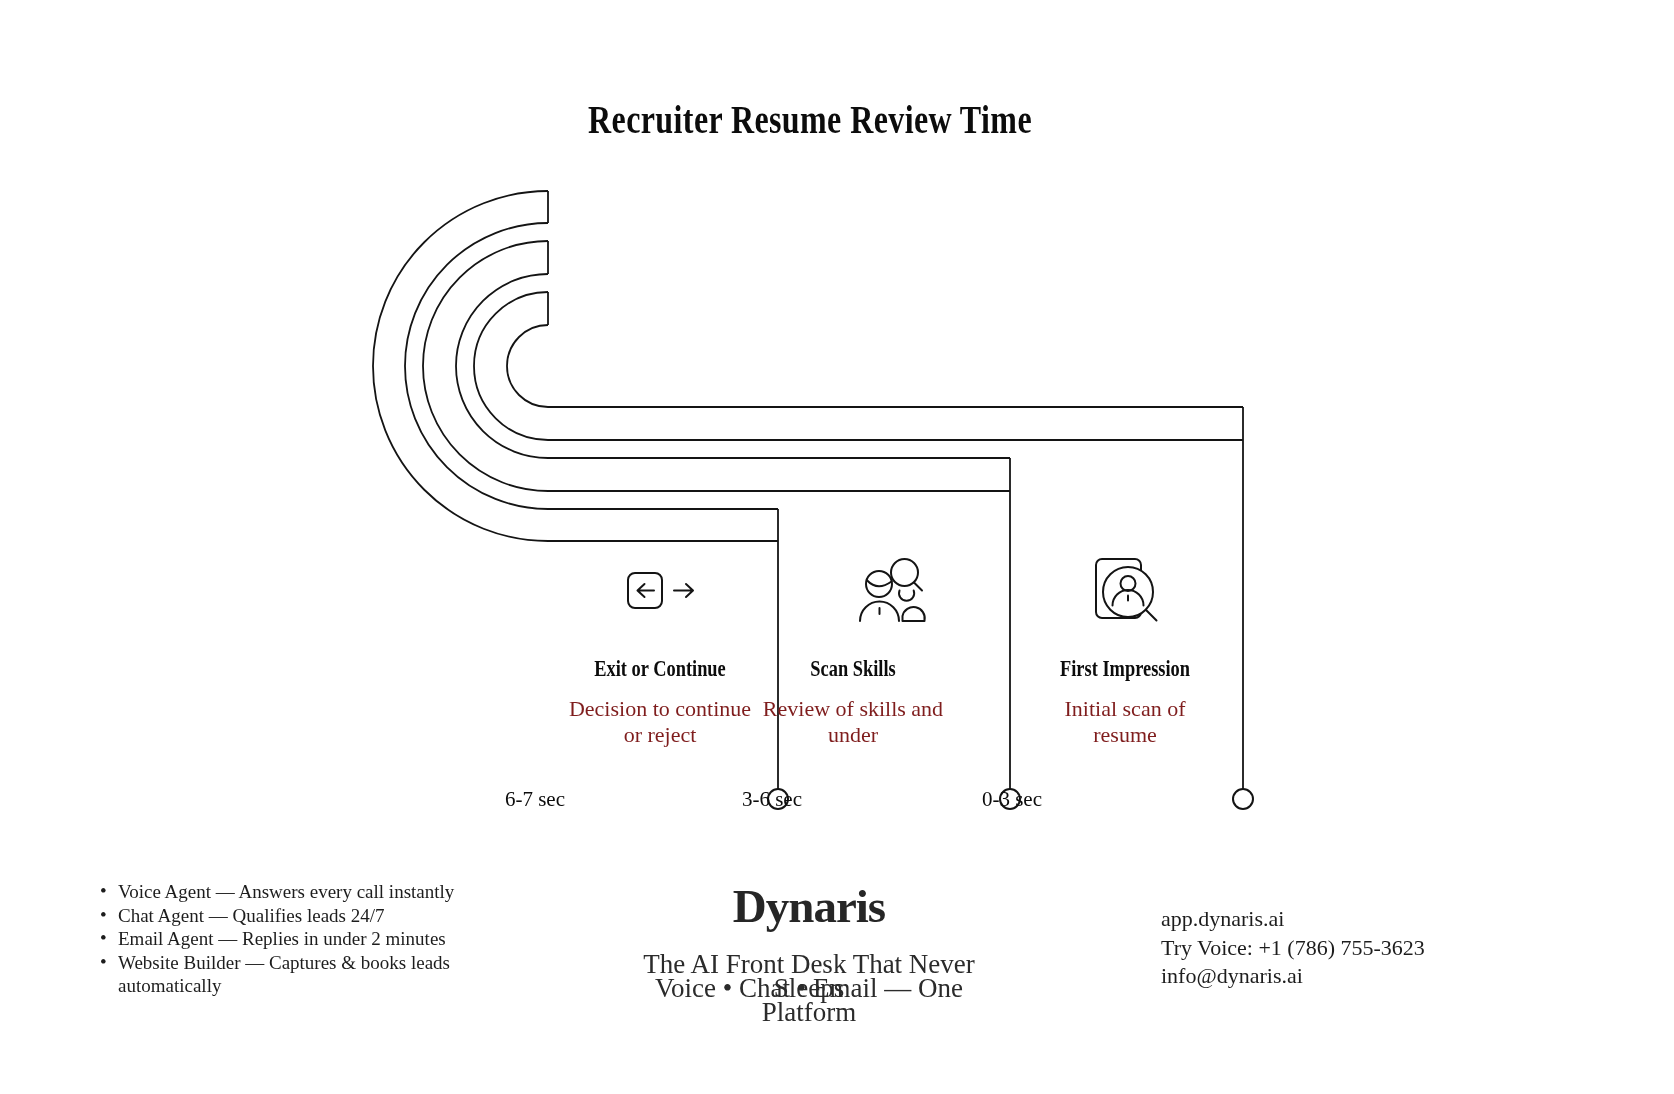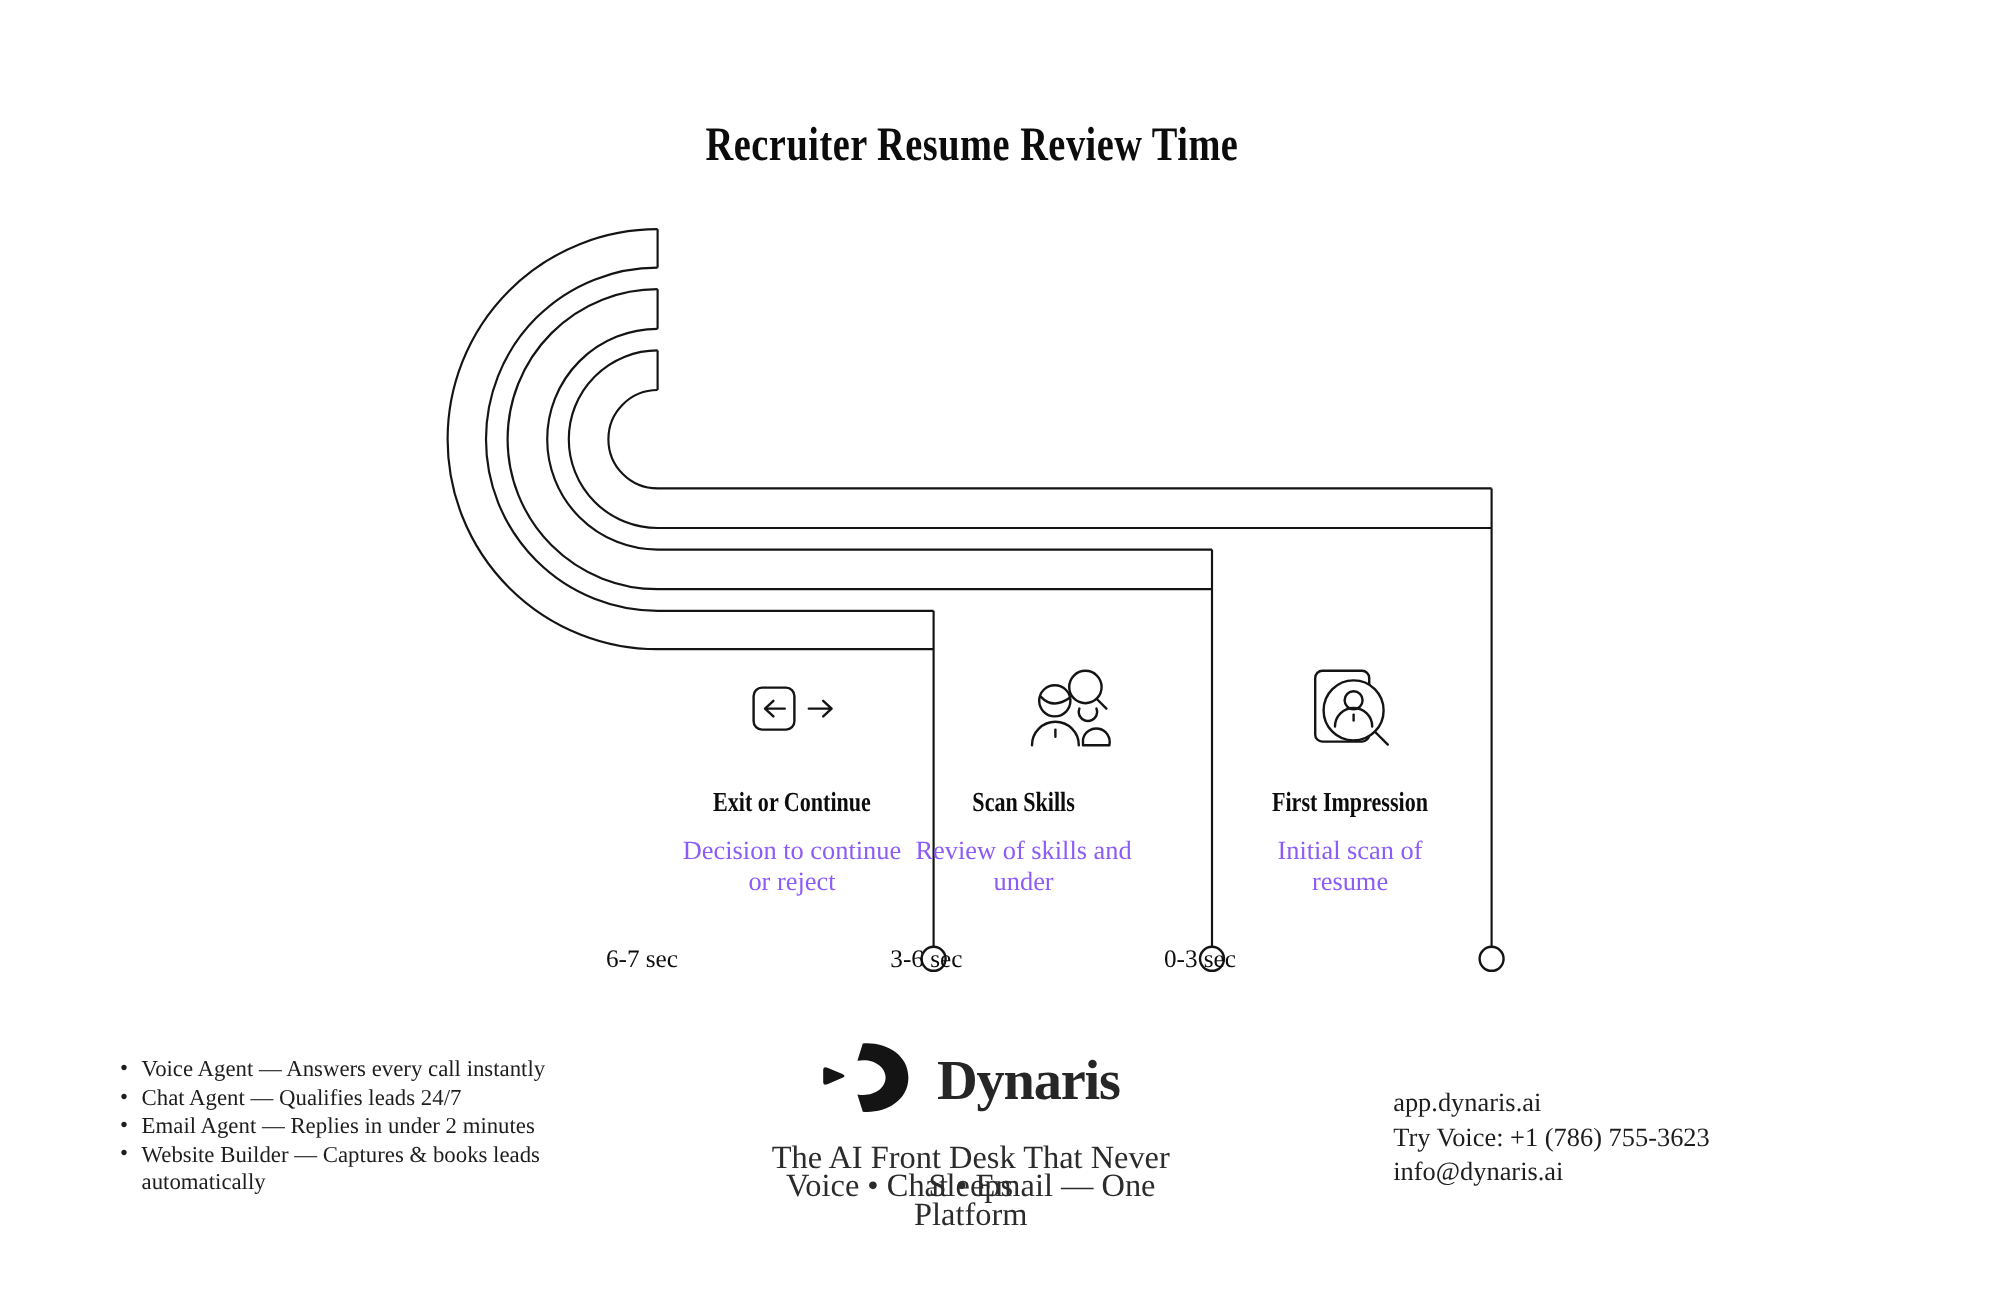--- a/index.html
+++ b/index.html
@@ -6,30 +6,30 @@
   .canvas{position:relative;width:1482px;height:1094px;background:#ffffff;overflow:hidden;
           font-family:Liberation Serif, serif;color:#121212;}
   .title{position:absolute;top:99px;left:0;width:1620px;margin:0;text-align:center;
          font-size:40px;line-height:42px;font-weight:700;color:#0c0c0c;letter-spacing:.5px;
          transform:scaleX(.80);transform-origin:50% 50%;}
   .diagram-svg{position:absolute;left:0;top:0;}
   .stage{position:absolute;top:550px;width:260px;height:210px;text-align:center;}
   .stage h2{position:absolute;top:105px;left:0;width:100%;margin:0;font-size:23px;line-height:28px;
             font-weight:700;color:#0c0c0c;transform:scaleX(.80);transform-origin:50% 50%;}
   .stage .d1,.stage .d2{position:absolute;left:0;width:100%;margin:0;font-size:22px;line-height:26px;
-            font-weight:400;color:#8b5cf6;}
+            font-weight:400;color:#7f1d1d;}
   .stage .d1{top:146px;} .stage .d2{top:172px;}
   #stage-0{left:530px;} #stage-1{left:723px;} #stage-2{left:995px;}
   .time-label{position:absolute;top:787px;font-size:21px;line-height:24px;color:#0c0c0c;}
-  #time-0{right:917px;text-align:right;} #time-1{right:680px;} #time-2{right:452px;}
+  #time-0{right:917px;text-align:right;} #time-1{right:680px;} #time-2{right:440px;}
   .features{position:absolute;left:96px;top:880px;width:430px;font-size:19px;line-height:23.5px;color:#1d1d1d;}
   .feat-row{position:relative;padding-left:22px;}
   .feat-row .bullet{position:absolute;left:4px;top:-1px;font-size:19px;}
   .brand{position:absolute;left:609px;top:866px;width:400px;text-align:center;}
-  .logo-row{display:flex;align-items:flex-end;justify-content:center;gap:18px;height:62px;}
+  .logo-row{display:flex;align-items:center;justify-content:center;gap:18px;height:62px;flex-direction:column;}
   .wordmark{font-size:47px;font-weight:700;letter-spacing:-1px;color:#262626;}
   .tag1,.tag2{position:absolute;left:0;width:100%;font-size:27px;line-height:24px;color:#2b2b2b;}
   .tag1{top:86px;} .tag2{top:110px;}
   .contact{position:absolute;left:1161px;top:905px;width:400px;text-align:left;
            font-size:22px;line-height:28.5px;color:#1d1d1d;}
 </style>
 </head>
 <body>
 
 <div class="canvas">

